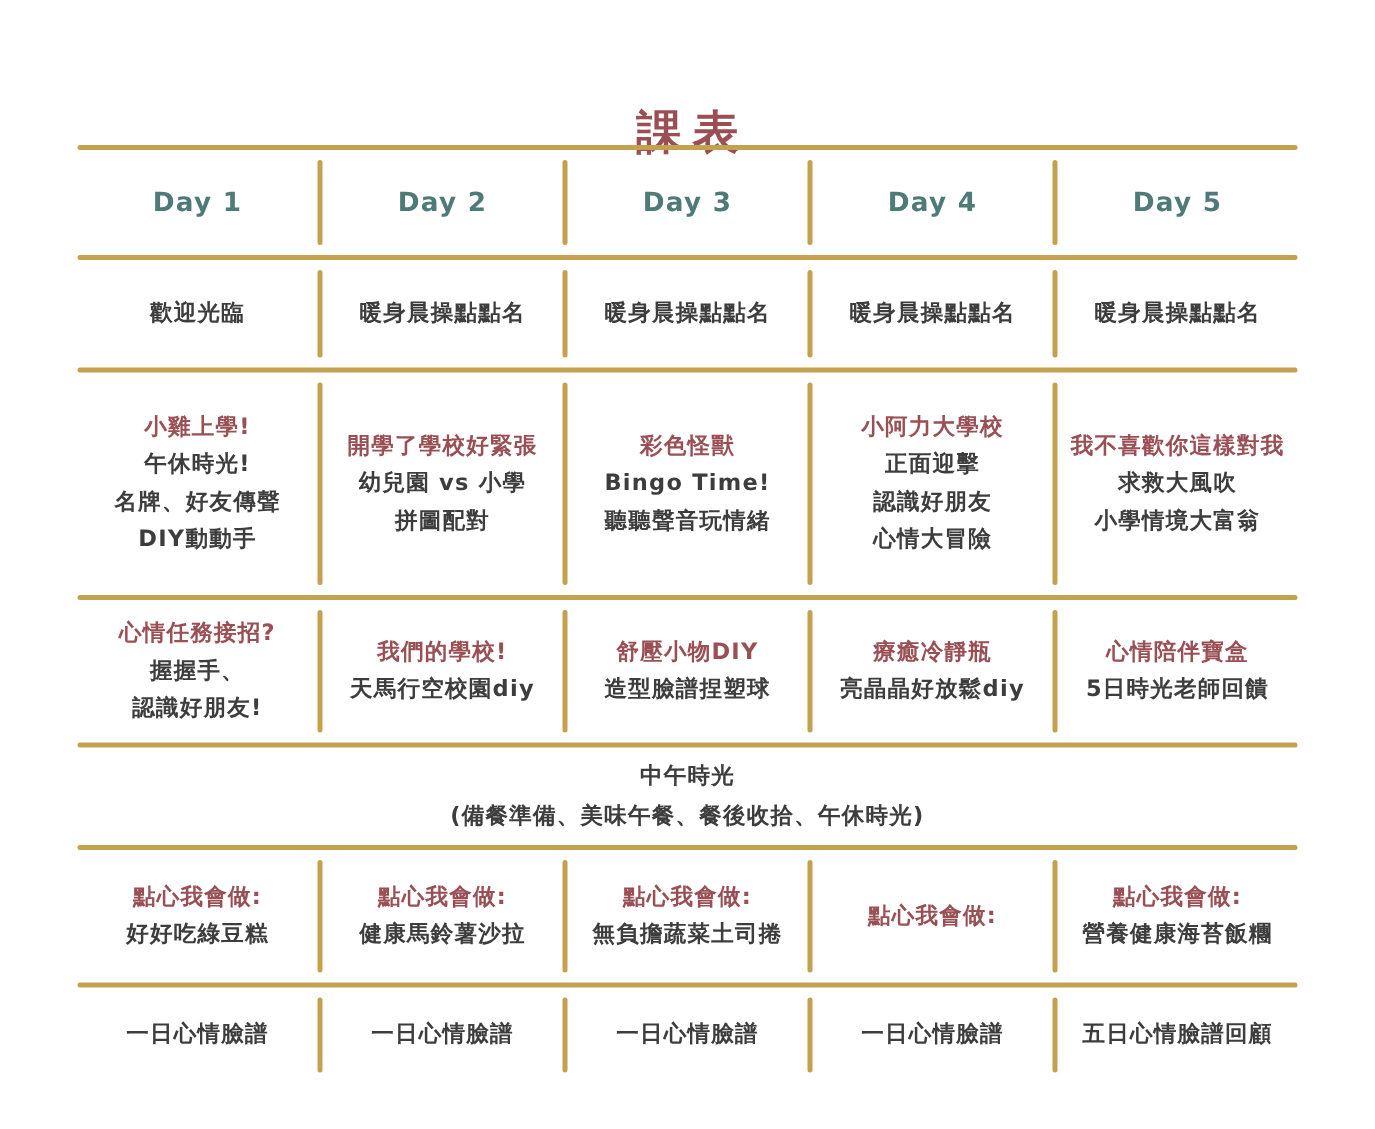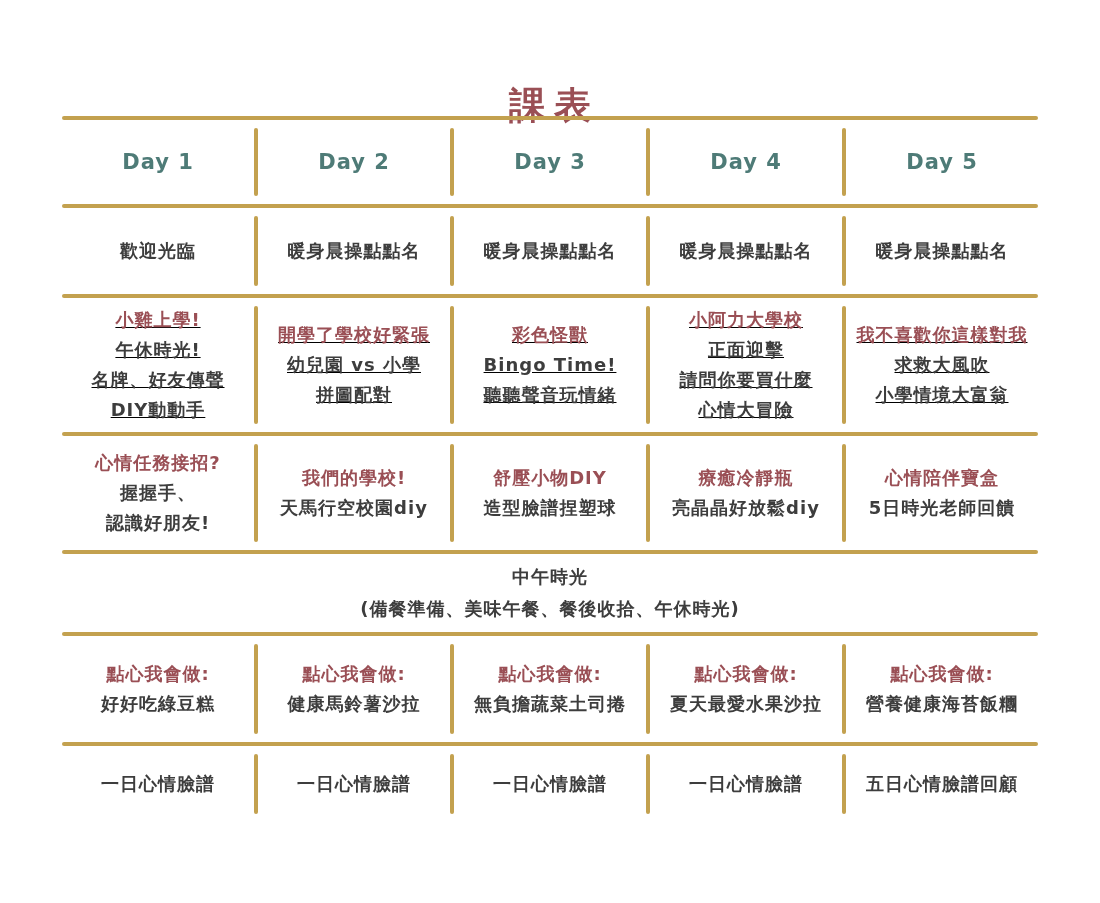--- a/index.html
+++ b/index.html
@@ -56,21 +56,21 @@
   }
   .vsep {
     flex: 0 0 4px;
     width: 4px;
     background: #C3A14F;
     border-radius: 2px;
     margin: 8px 0;
   }
   .row-header { height: 84px; }
   .row-morning { height: 86px; }
-  .row-main { height: 134px; text-decoration: underline; }
+  .row-main { height: 178px; }
   .row-craft { height: 114px; }
   .row-lunch { height: 78px; }
   .row-snack { height: 106px; }
   .row-review { height: 76px; }
   .day-label {
     font-size: 21px;
     font-weight: 700;
     letter-spacing: 1px;
     color: #4E7B77;
   }
@@ -155,21 +155,21 @@
       <div class="vsep"></div>
       <div class="cell">
         <div class="activity-title">彩色怪獸</div>
         <div>Bingo Time!</div>
         <div>聽聽聲音玩情緒</div>
       </div>
       <div class="vsep"></div>
       <div class="cell">
         <div class="activity-title">小阿力大學校</div>
         <div>正面迎擊</div>
-        <div>請問你要買什麼</div>
+        <div>認識好朋友</div>
         <div>心情大冒險</div>
       </div>
       <div class="vsep"></div>
       <div class="cell">
         <div class="activity-title">我不喜歡你這樣對我</div>
         <div>求救大風吹</div>
         <div>小學情境大富翁</div>
       </div>
     </div>
 
@@ -225,21 +225,20 @@
         <div>健康馬鈴薯沙拉</div>
       </div>
       <div class="vsep"></div>
       <div class="cell">
         <div class="activity-title">點心我會做:</div>
         <div>無負擔蔬菜土司捲</div>
       </div>
       <div class="vsep"></div>
       <div class="cell">
         <div class="activity-title">點心我會做:</div>
-        <div>夏天最愛水果沙拉</div>
       </div>
       <div class="vsep"></div>
       <div class="cell">
         <div class="activity-title">點心我會做:</div>
         <div>營養健康海苔飯糰</div>
       </div>
     </div>
 
     <div class="hr"></div>
 

